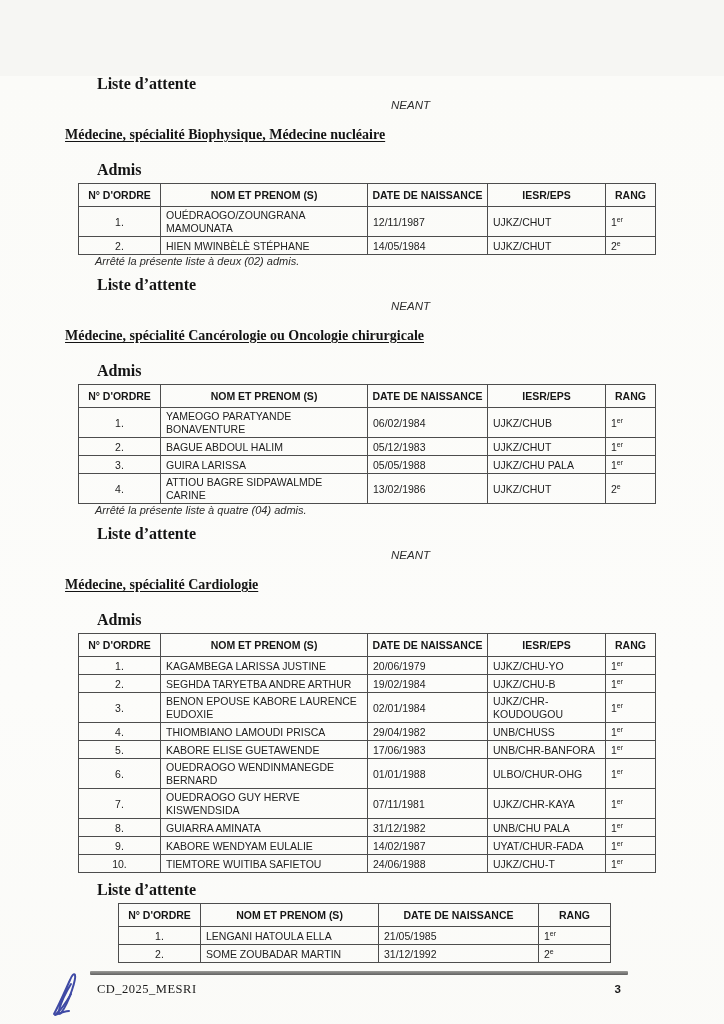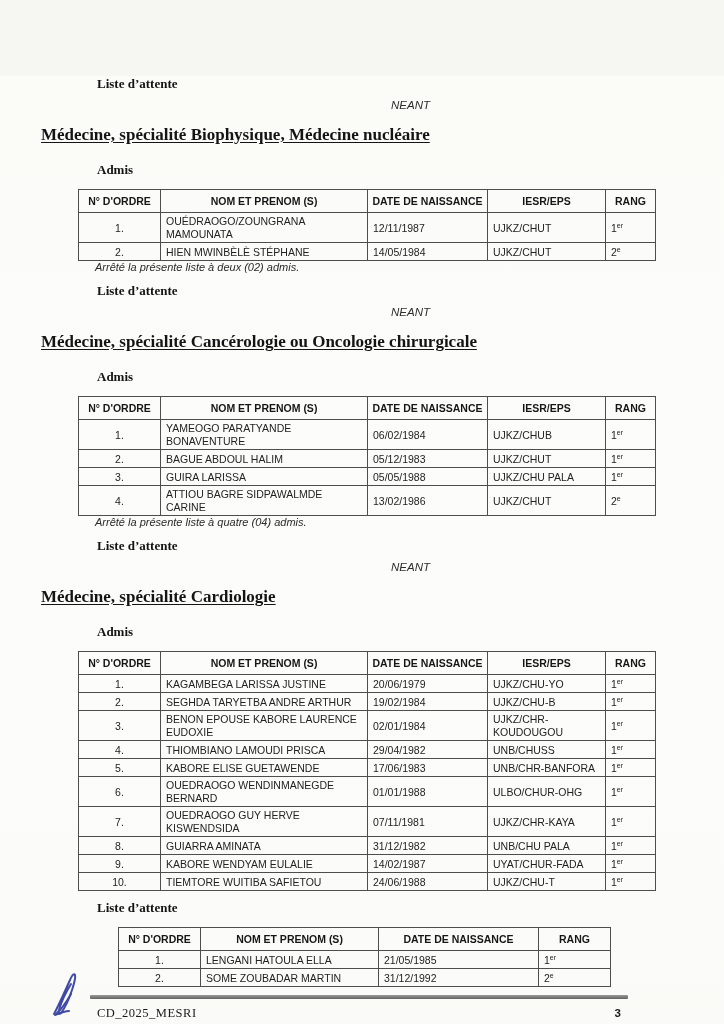--- a/index.html
+++ b/index.html
@@ -10,28 +10,28 @@
     color:#1d1d1d;
     overflow:hidden;
   }
   .page{
     position:relative;width:724px;height:1024px;
     background:linear-gradient(180deg,#fbfbf8 0%,#fcfcfa 60%,#fafaf7 100%);
   }
   
   .h-serif{
     font-family:"Liberation Serif", serif;
-    font-weight:bold;font-size:13px;line-height:15px;color:#141414;
+    font-weight:bold;font-size:16px;line-height:15px;color:#141414;
     margin:0 0 0 97px;
   }
   .section-title{
     font-family:"Liberation Serif", serif;
-    font-weight:bold;font-size:17px;line-height:16px;color:#141414;
+    font-weight:bold;font-size:14px;line-height:16px;color:#141414;
     text-decoration:underline;text-underline-offset:2px;
-    margin:0 0 0 41px;
+    margin:0 0 0 65px;
   }
   .neant{
     font-style:italic;font-size:11.5px;line-height:14px;color:#2e2e2e;
     margin:0 0 0 97px;
   }
   .note{
     font-style:italic;font-size:11px;line-height:13px;color:#2a2a2a;
     margin:0 0 0 95px;
   }
   table{
@@ -53,21 +53,21 @@
     padding:2px 5px 1px;line-height:13px;color:#222;
     height:14px;
   }
   td.c-ordre{text-align:center;}
   td.c-nom,td.c-date,td.c-iesr,td.c-rang{text-align:left;}
   td.c-rang sup{font-size:7px;line-height:0;}
   .mt-liste{margin-top:9px;}
   .mt-neant{margin-top:7px;text-align:center;}
   .mt-title{margin-top:15px;}
   .mt-admis{margin-top:19px;}
-  .mt-table{margin-top:12px;}
+  .mt-table{margin-top:6px;}
   .mt-note{}
   .footer-rule{
     margin:8px 0 0 90px;width:538px;height:4px;
     background:linear-gradient(180deg,#9b9b98,#616161);
     border-radius:1px;
   }
   .footer-row{
     margin:7px 0 0 97px;width:524px;
     display:flex;justify-content:space-between;align-items:baseline;
   }

